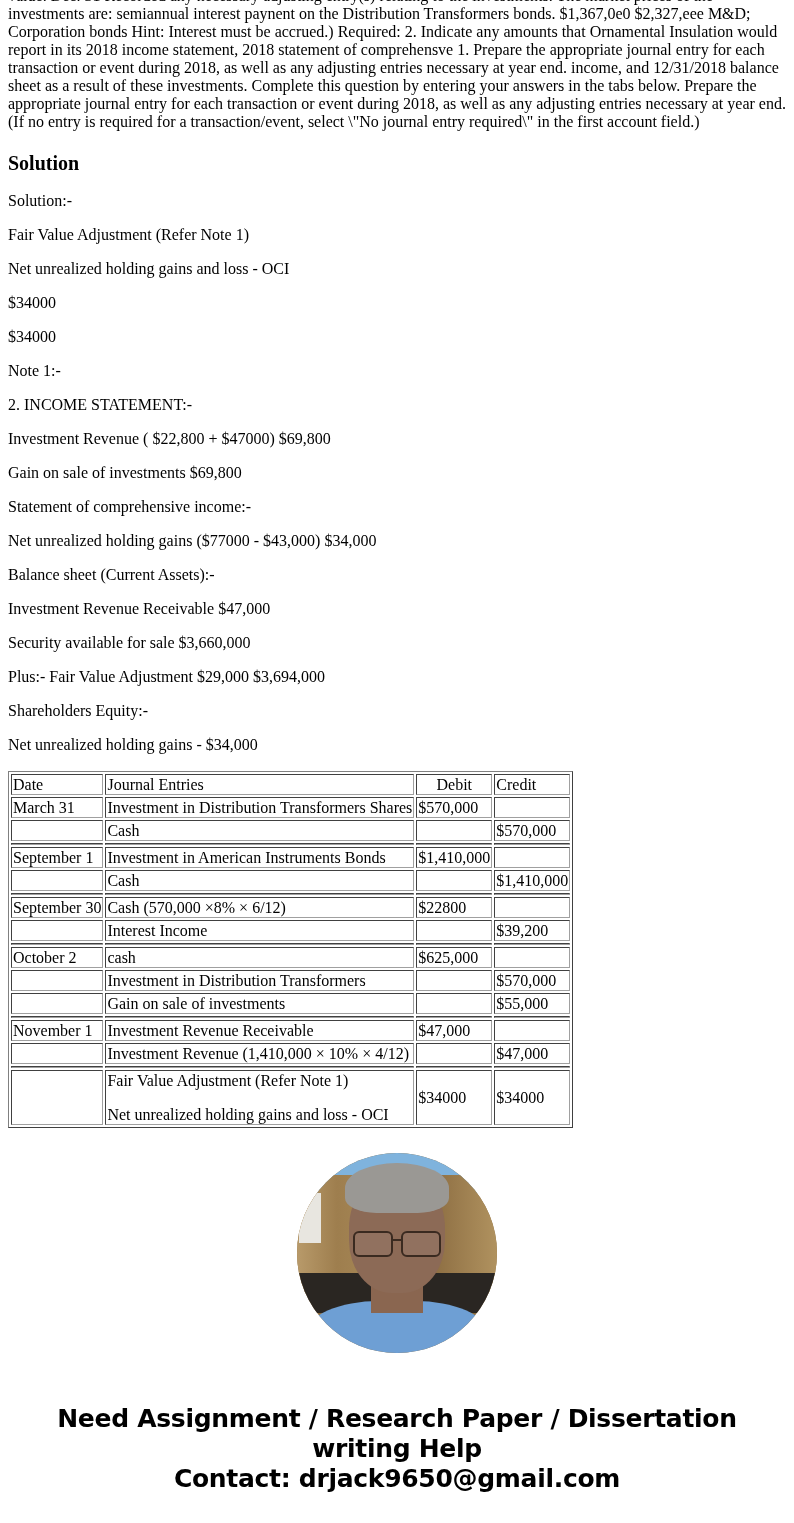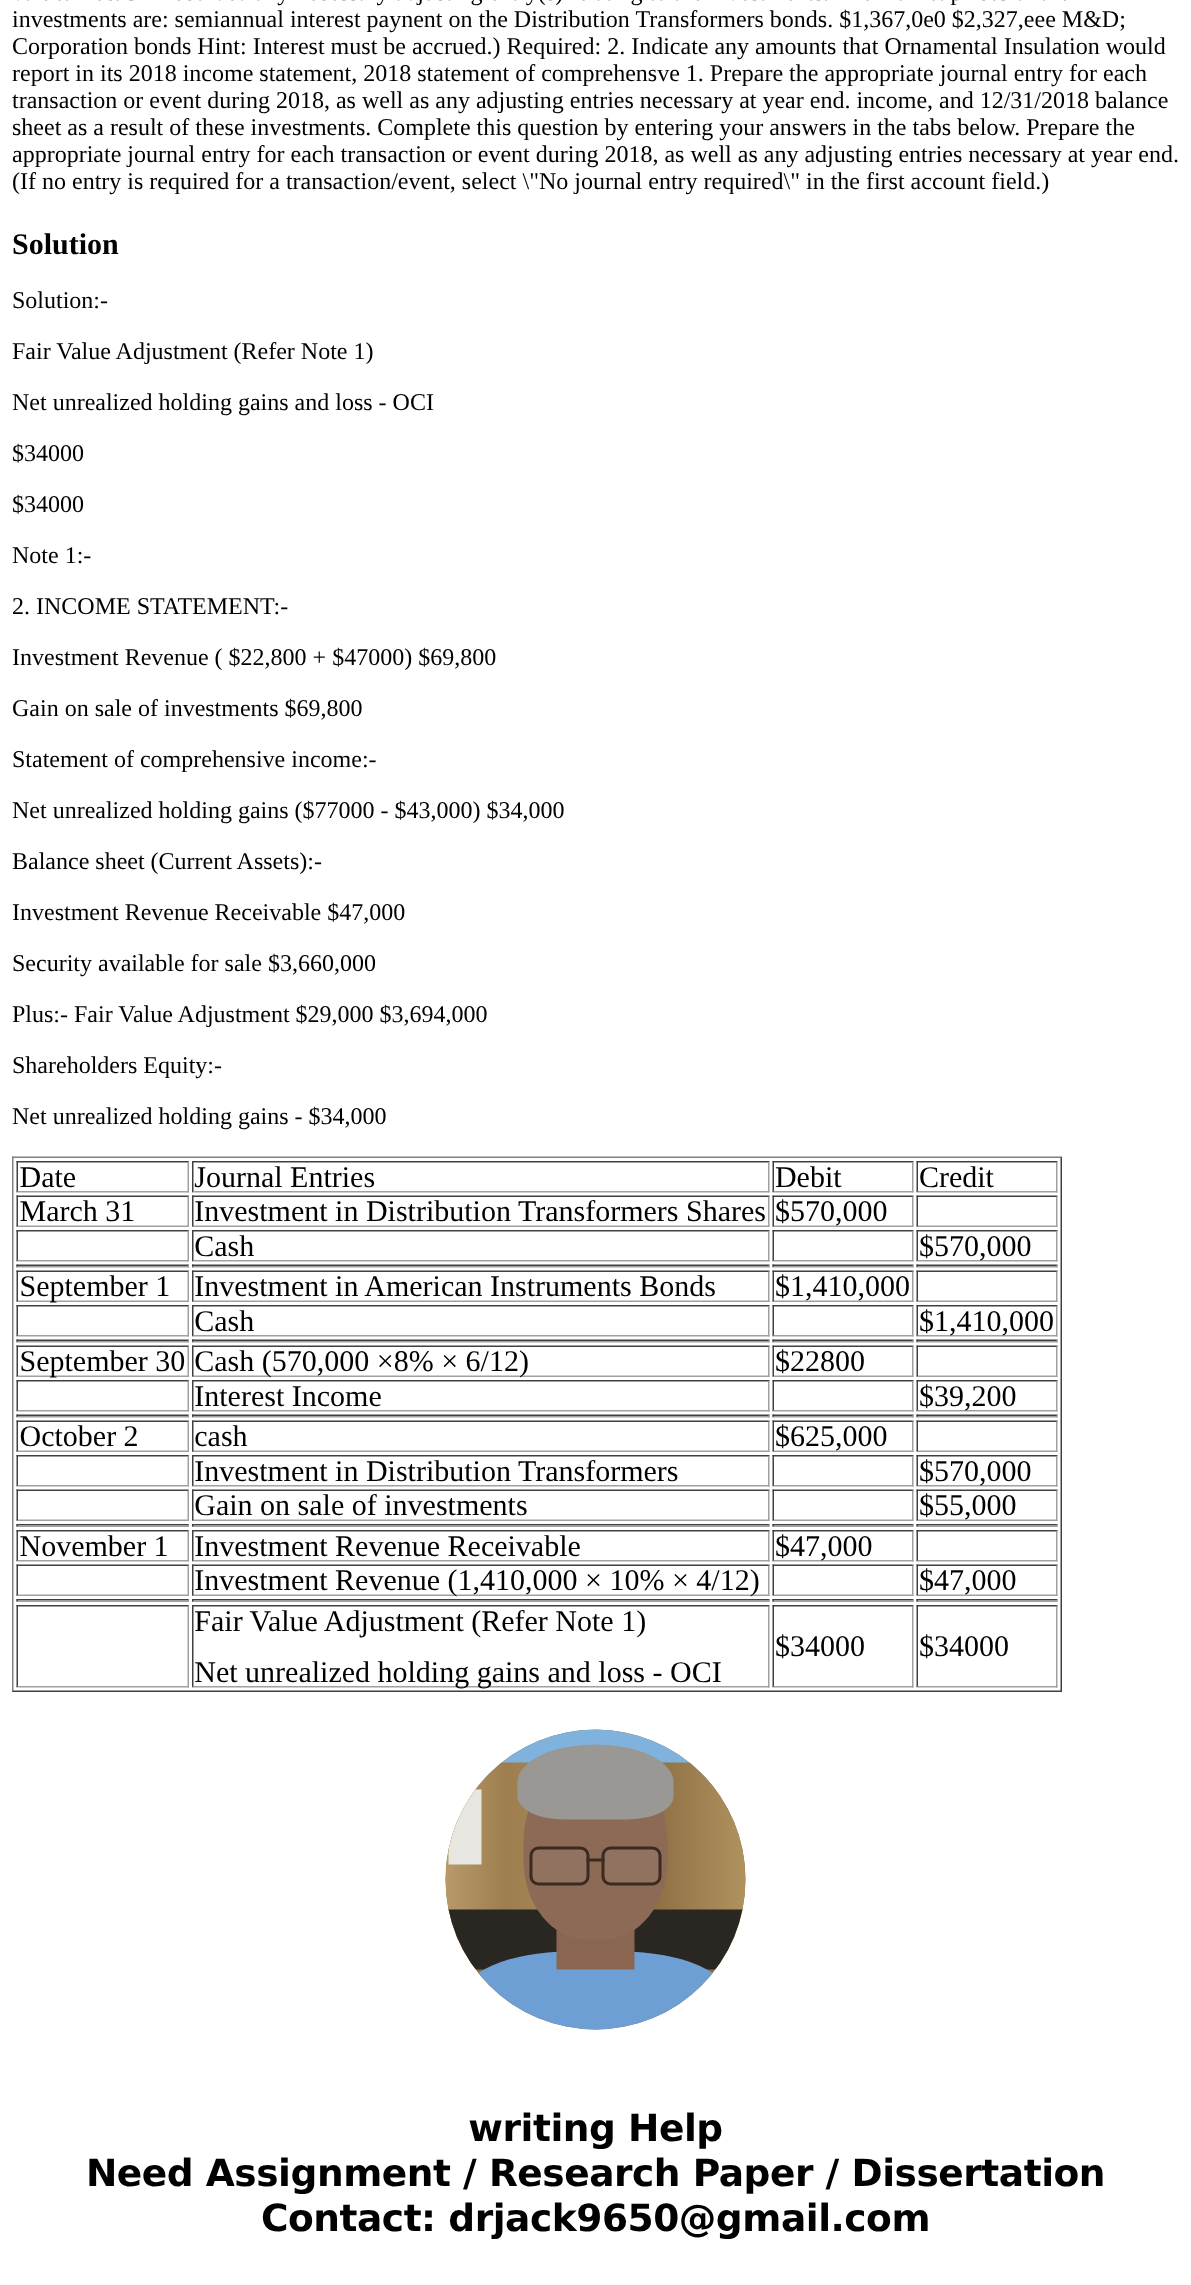--- a/index.html
+++ b/index.html
@@ -54,21 +54,21 @@
     }
     table.journal {
       position: absolute;
       left: 0;
       top: 771px;
       border-collapse: separate;
       border-spacing: 2px;
       border: 1px solid #808080;
       border-right-color: #404040;
       border-bottom-color: #404040;
-      font-size: 20px;
+      font-size: 16px;
       line-height: 18px;
     }
     table.journal td {
       border: 1px solid #404040;
       border-right-color: #a0a0a0;
       border-bottom-color: #a0a0a0;
       border-left-color: #404040;
       border-top-color: #404040;
       padding: 1px 1px 0 1px;
       height: 18px;
@@ -77,21 +77,21 @@
     }
     table.journal tr.sep td {
       height: 0;
       padding: 0;
       border-width: 1px;
       line-height: 0;
       font-size: 0;
     }
     table.journal td.c-date { width: 87px; }
     table.journal td.c-entry { width: 302px; }
-    table.journal td.c-debit { width: 69px; }
+    table.journal td.c-debit { width: 69px; text-align: center; }
     table.journal td.c-credit { width: 70px; }
     table.journal td.multi {
       height: 50px;
       line-height: 18px;
       vertical-align: top;
     }
     table.journal td.multi .l2 {
       margin-top: 16px;
       display: block;
     }
@@ -327,16 +327,16 @@
   <div class="shirt"></div>
   <div class="neck"></div>
   <div class="head"></div>
   <div class="hair"></div>
   <div class="glass l"></div>
   <div class="glass r"></div>
   <div class="bridge"></div>
 </div>
 
 <div class="footer">
+  <div>Need Assignment / Research Paper / Dissertation</div>
   <div>writing Help</div>
-  <div>Need Assignment / Research Paper / Dissertation</div>
   <div>Contact: drjack9650@gmail.com</div>
 </div>
 
 </body></html>

